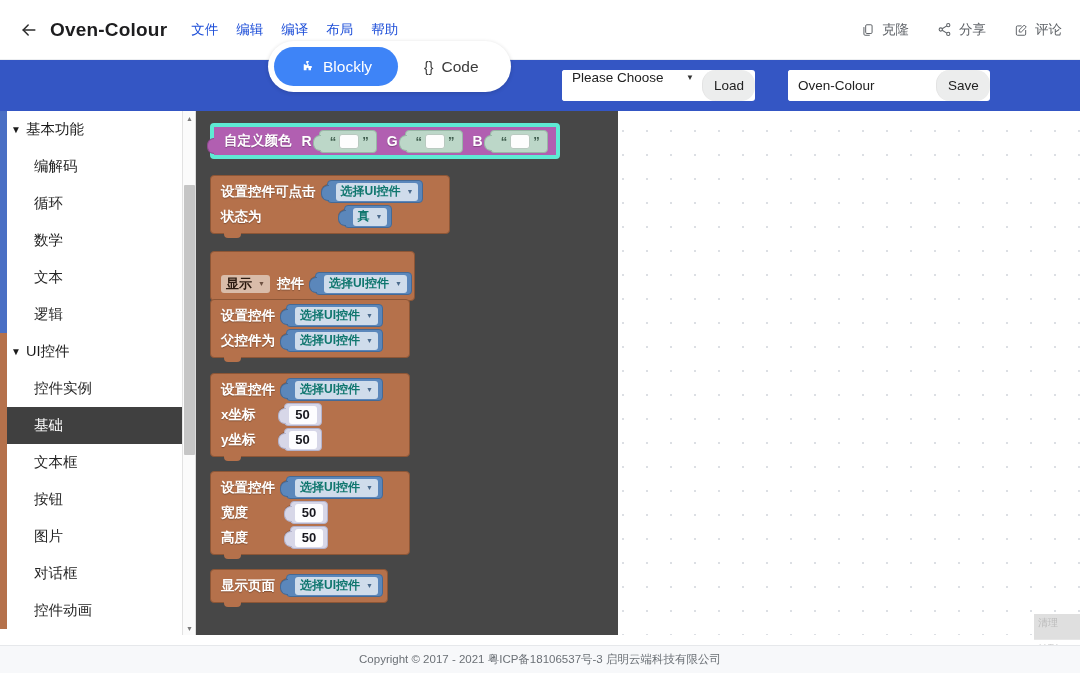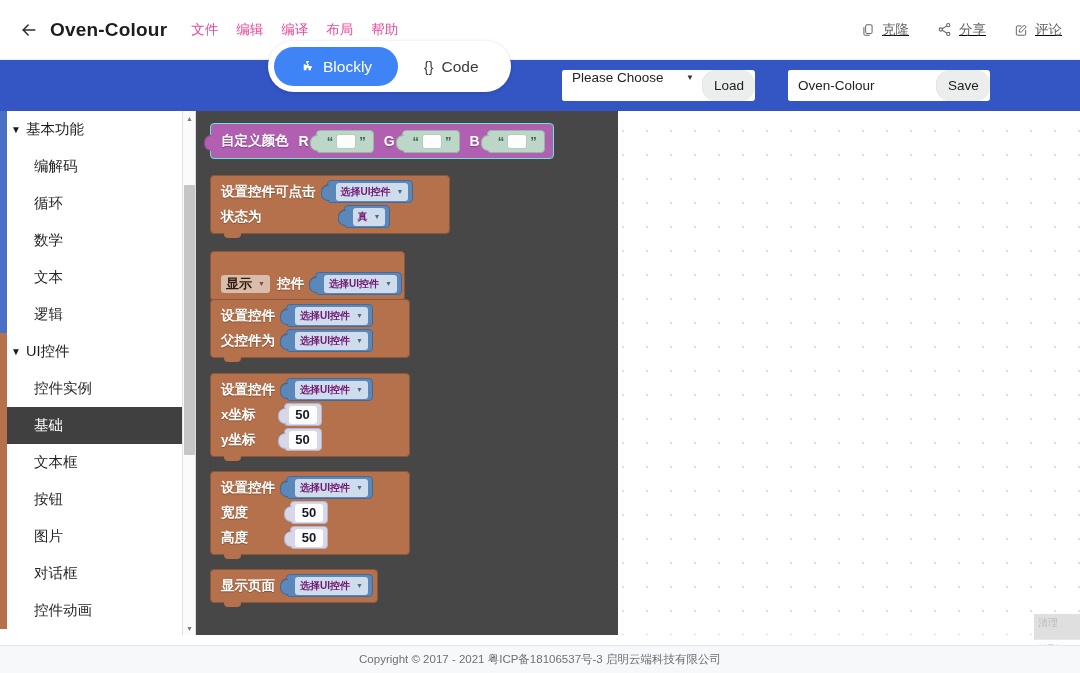--- a/index.html
+++ b/index.html
@@ -19,23 +19,23 @@
   .back-btn {
     margin-left: 14px; width: 30px; height: 30px;
     display: flex; align-items: center; justify-content: center;
     color: #2c2c2c; font-size: 20px; line-height: 1;
   }
   .app-title {
     margin-left: 6px; font-size: 19px; font-weight: bold; color: #1d1d1f;
     letter-spacing: .2px;
   }
   .menu { display: flex; margin-left: 24px; gap: 18px; }
-  .menu-item { font-size: 13.5px; color: #ec4899; }
+  .menu-item { font-size: 13.5px; color: #1d4ed8; }
   .header-right {
-    margin-left: auto; margin-right: 18px; display: flex; align-items: center; gap: 28px; text-decoration: underline;
+    margin-left: auto; margin-right: 18px; display: flex; align-items: center; gap: 28px;
   }
   .hr-action { display: flex; align-items: center; gap: 7px; color: #5f6368; font-size: 13.5px; }
   .hr-action svg { display: block; }
 
   
   .toolbar {
     position: absolute; left: 0; top: 60px; width: 1080px; height: 51px;
     background: #3456c4;
   }
   .seg-wrap {
@@ -137,21 +137,21 @@
   .notch-b {
     position: absolute; left: 13px; bottom: -5px; width: 17px; height: 5px;
     border-bottom-left-radius: 4px; border-bottom-right-radius: 4px;
   }
   .blk-body { position: relative; border-radius: 4px; }
   .row { display: flex; align-items: center; height: 25px; padding-left: 10px; }
   .lbl { font-size: 13.5px; color: #fff; font-weight: bold; white-space: nowrap;
          text-shadow: 0 1px 1px rgba(0,0,0,.28); }
 
   
-  .blk-colour .blk-body { background: #b15fb1; border: 1px solid #5eead4; }
+  .blk-colour .blk-body { background: #b15fb1; border: 4px solid #5eead4; }
   .out-plug {
     position: absolute; left: -7px; top: 11px; width: 7px; height: 16px;
     border-top-left-radius: 7px; border-bottom-left-radius: 7px;
   }
   .blk-colour .out-plug { background: #b15fb1; border:1px solid #8e4a8e; border-right:none; }
 
   .str-blk {
     position: relative; display: flex; align-items: center; gap: 3px;
     height: 23px; padding: 0 7px 0 10px; margin-left: 7px;
     background: #bcd7c8; border: 1px solid #98b8a6; border-radius: 4px;
@@ -186,21 +186,21 @@
   }
   .dd-blk::before {
     content: ""; position: absolute; left: -7px; top: 4px; width: 7px; height: 14px;
     background: #5b87bb; border: 1px solid #456a96; border-right: none;
     border-top-left-radius: 7px; border-bottom-left-radius: 7px;
   }
   .dd-field {
     display: flex; align-items: center; gap: 6px;
     height: 18px; padding: 0 5px; background: #cfdceb; border-radius: 3px;
   }
-  .dd-field .t { font-size: 10px; color: #701a75; font-weight: bold; white-space: nowrap; }
+  .dd-field .t { font-size: 12px; color: #0f766e; font-weight: bold; white-space: nowrap; }
   .dd-field .c { font-size: 7px; color: #4a6a8c; }
 
   
   .inline-dd {
     display: flex; align-items: center; gap: 6px; height: 18px; padding: 0 5px;
     background: #d9bca9; border-radius: 3px; margin-right: 7px;
   }
   .inline-dd .t { font-size: 13px; color: #2b1a10; font-weight: bold; }
   .inline-dd .c { font-size: 7px; color: #6d5040; }
 

